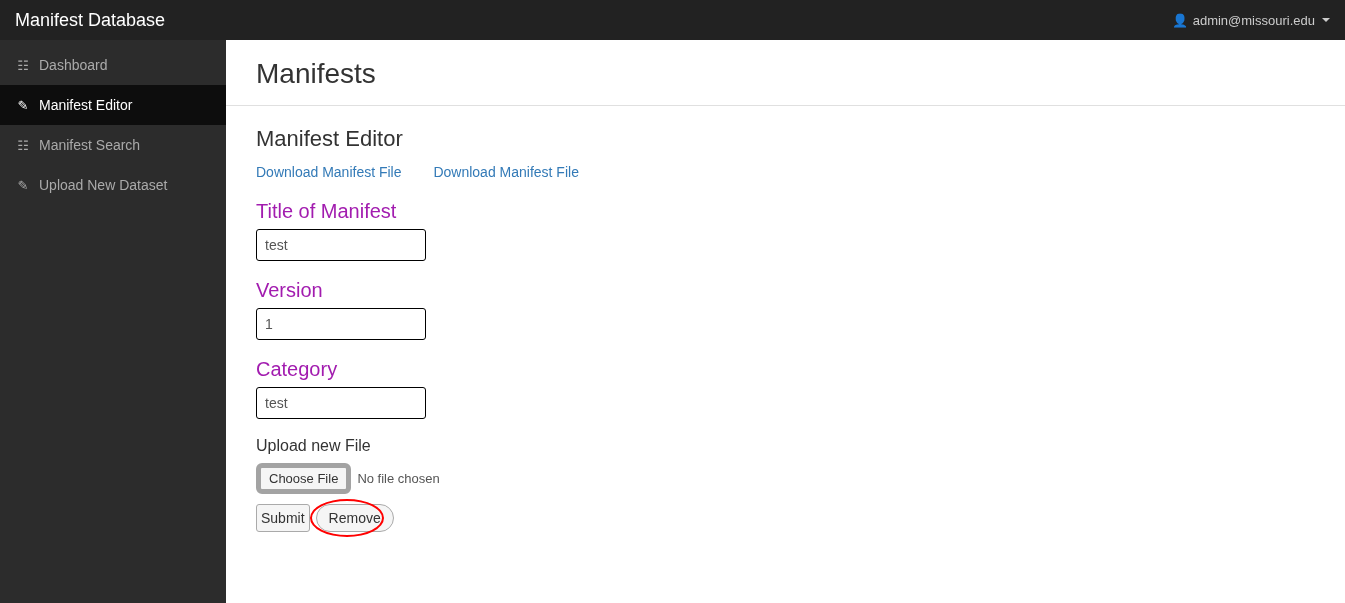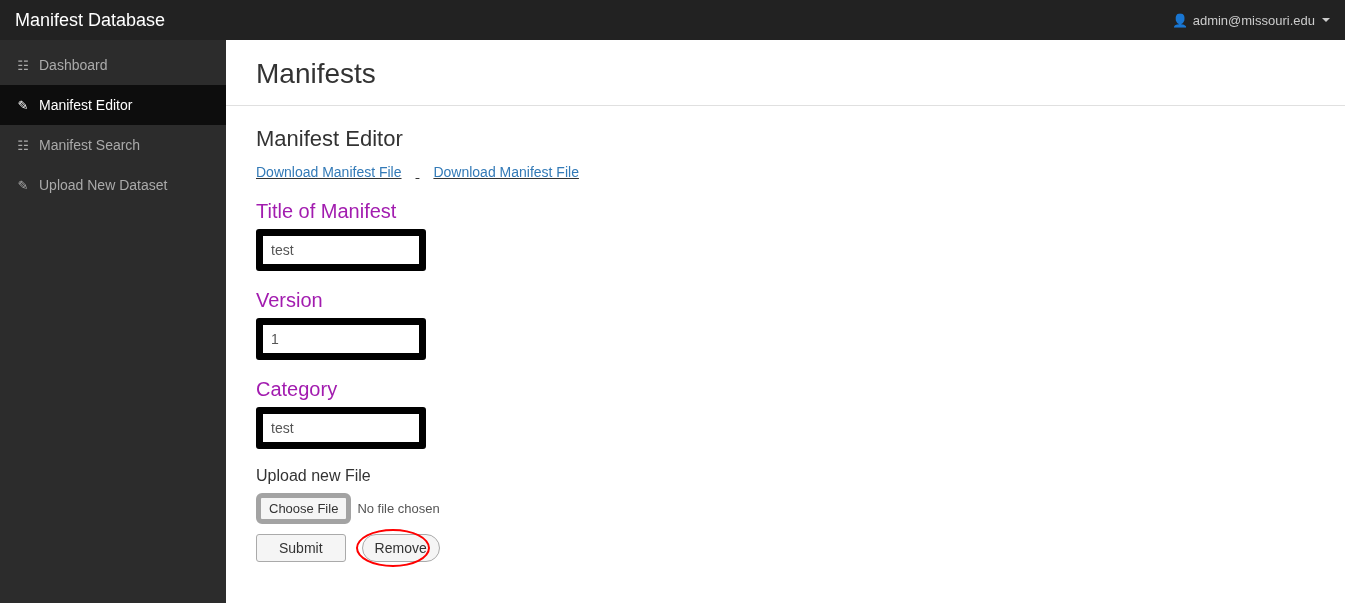--- a/index.html
+++ b/index.html
@@ -96,44 +96,43 @@
     .section-title {
       font-size: 22px;
       font-weight: 400;
       color: #333;
       margin-bottom: 12px;
     }
     .links-row {
       display: flex;
       gap: 14px;
       margin-bottom: 20px;
-      text-decoration: underline;
     }
     .links-row a {
       color: #337ab7;
       text-decoration: none;
       font-size: 14px;
     }
 
     .form-group {
       margin-bottom: 18px;
     }
     .form-label {
       font-size: 20px;
       color: #a21caf;
       margin-bottom: 6px;
       display: block;
     }
     .form-input {
       display: block;
       width: 170px;
-      height: 42px;
+      height: 32px;
       padding: 4px 8px;
       font-size: 14px;
-      border: 7px solid #000000;
+      border: 1px solid #000000;
       border-radius: 3px;
       color: #555;
       background: #fff;
     }
 
     .upload-section-label {
       font-size: 16px;
       color: #333;
       margin-bottom: 8px;
       display: block;
@@ -159,27 +158,27 @@
     }
 
     .buttons-row {
       display: flex;
       align-items: center;
       gap: 0;
       position: relative;
     }
     .btn-submit {
       font-size: 14px;
-      padding: 5px 22px;
+      padding: 5px 4px;
       border: 1px solid #aaa;
       background: #f5f5f5;
       cursor: pointer;
       border-radius: 3px;
       color: #333;
-      margin-right: 16px;
+      margin-right: 6px;
     }
     .btn-remove {
       font-size: 14px;
       padding: 5px 12px;
       border: 1px solid #aaa;
       background: #f5f5f5;
       cursor: pointer;
       border-radius: 14px;
       color: #333;
       position: relative;

